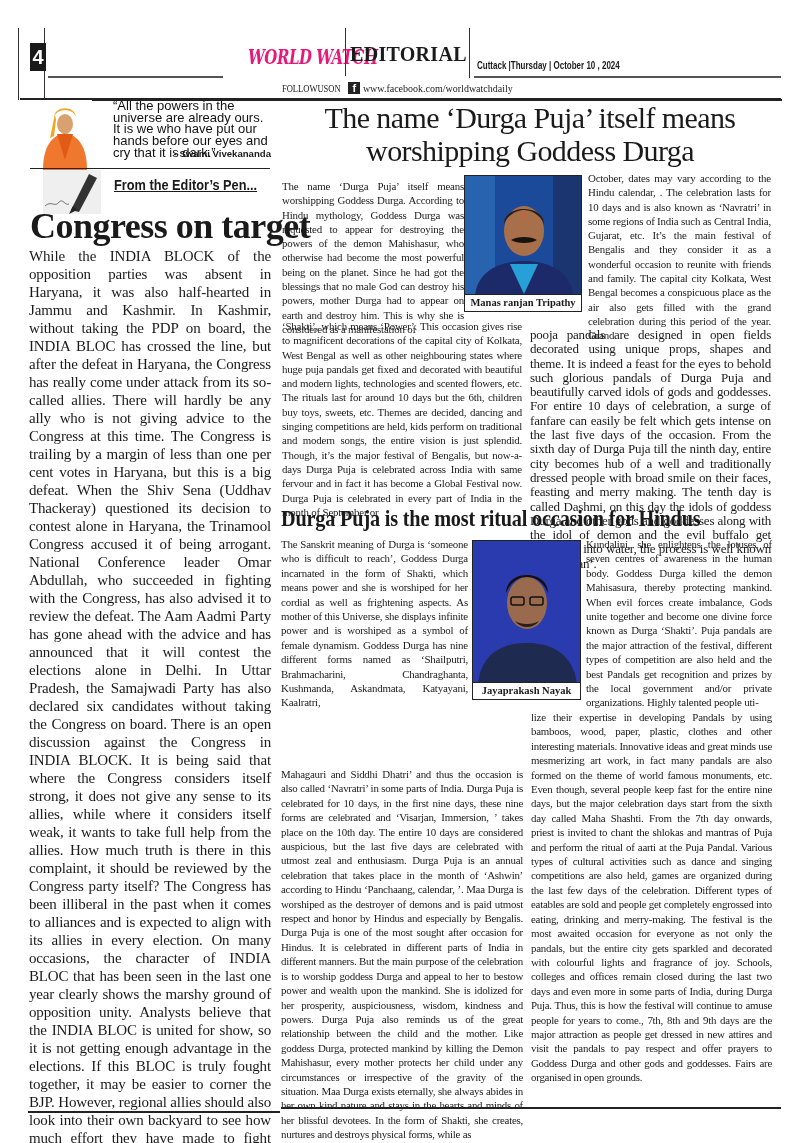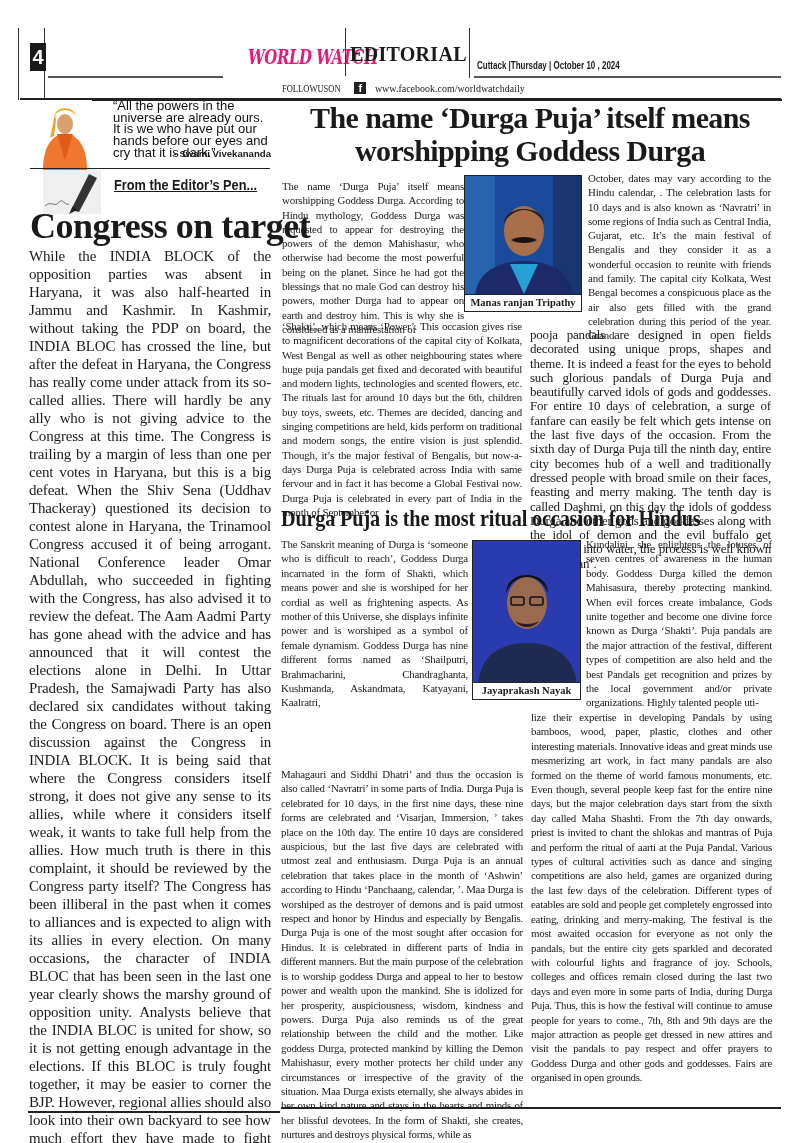--- a/index.html
+++ b/index.html
@@ -12,21 +12,21 @@
     font-family: "Liberation Sans", sans-serif; font-weight: bold; font-size: 20px; text-align: center; line-height: 28px; }
   .mast-rule { position: absolute; height: 2px; background: #555; }
   .logo { position: absolute; left: 248px; top: 40px; width: 96px; height: 34px; }
   .logo-text { font-family: "DejaVu Serif", serif; font-style: italic; font-weight: bold; font-size: 15px;
     color: #e6197a; letter-spacing: -0.5px; line-height: 34px; white-space: nowrap; transform: scaleY(1.3); transform-origin: left center; }
   .section-title { position: absolute; left: 350px; top: 43px; font-family: "Liberation Serif", serif; font-weight: bold;
     font-size: 20px; letter-spacing: 0.3px; }
   .dateline { position: absolute; left: 477px; top: 60px; font-family: "Liberation Sans", sans-serif; font-size: 10px;
     font-weight: bold; transform: scaleX(0.8); transform-origin: left; white-space: nowrap; }
   .follow { position: absolute; left: 282px; top: 82px; font-family: "Liberation Serif", serif; font-size: 10px;
-    display: flex; align-items: center; gap: 9px; white-space: nowrap; }
+    display: flex; align-items: center; gap: 3px; white-space: nowrap; }
   .follow .fu { transform: scaleX(0.85); transform-origin: left; display: inline-block; margin-right: -6px; }
   .fb-icon { width: 12px; height: 12px; background: #222; color: #fff; font-family: "Liberation Sans", sans-serif;
     font-weight: bold; font-size: 11px; line-height: 13px; text-align: center; display: inline-block; border-left: 1px solid #222; }
   .bottom-mast { position: absolute; left: 20px; top: 98px; width: 761px; height: 2px; background: #222; }
 
   
   .quote-img { position: absolute; left: 35px; top: 100px; width: 60px; height: 70px; }
   .quote { position: absolute; left: 113px; top: 100px; width: 158px; font-family: "Liberation Sans", sans-serif;
     font-size: 13px; line-height: 11.7px; color: #111; }
   .quote-author { position: absolute; left: 113px; top: 148px; width: 158px; text-align: right;
@@ -36,21 +36,21 @@
   .editor-pen { position: absolute; left: 114px; top: 176px; font-family: "Liberation Sans", sans-serif; font-weight: bold;
     font-size: 15px; text-decoration: underline; transform: scaleX(0.85); transform-origin: left; white-space: nowrap; }
   .headline-left { position: absolute; left: 30px; top: 205px; font-family: "Liberation Serif", serif; font-weight: bold;
     font-size: 36px; letter-spacing: -0.5px; white-space: nowrap; }
   .body-left { position: absolute; left: 29px; top: 247px; width: 242px; font-size: 15px; line-height: 18px;
     text-align: justify; hyphens: auto; letter-spacing: -0.15px; }
   .rule-left-bottom { position: absolute; left: 28px; top: 1111px; width: 252px; height: 2px; background: #222; }
 
   
   .a1-topline { position: absolute; left: 92px; top: 99px; width: 690px; height: 2px; background: #222; }
-  .a1-head { position: absolute; left: 285px; top: 101px; width: 490px; text-align: center; font-weight: bold;
+  .a1-head { position: absolute; left: 285px; top: 101px; width: 490px; text-align: center; font-weight: normal;
     font-size: 30px; line-height: 33px; letter-spacing: -0.6px; }
   .a1-text-l { position: absolute; left: 282px; top: 171px; width: 182px; font-size: 10.9px; line-height: 14.3px;
     text-align: justify; letter-spacing: -0.2px; margin-top: 8px; }
   .a1-text-full { position: absolute; left: 282px; top: 319px; width: 240px; font-size: 10.9px; line-height: 14.3px;
     text-align: justify; letter-spacing: -0.2px; }
   .a1-text-r { position: absolute; left: 588px; top: 171px; width: 183px; font-size: 10.9px; line-height: 14.3px;
     text-align: justify; letter-spacing: -0.2px; }
   .a1-text-r2 { position: absolute; left: 530px; top: 328px; width: 241px; font-size: 13px; line-height: 14.3px;
     text-align: justify; letter-spacing: -0.2px; }
   .photo1 { position: absolute; left: 464px; top: 175px; width: 118px; height: 137px; border: 1px solid #222; background: #eab308; overflow: hidden; }

